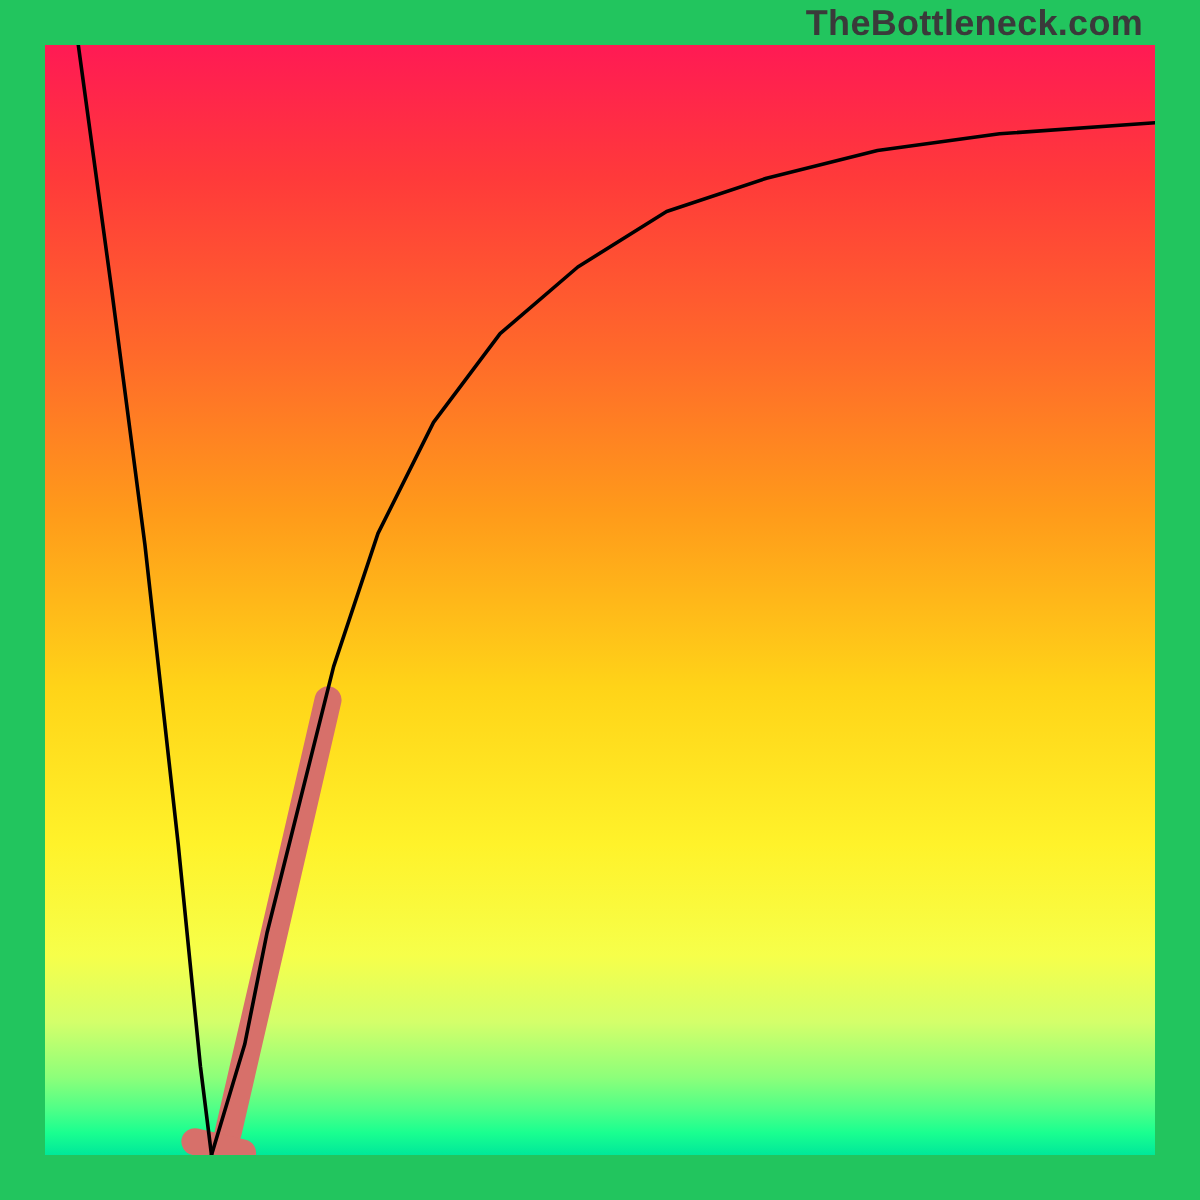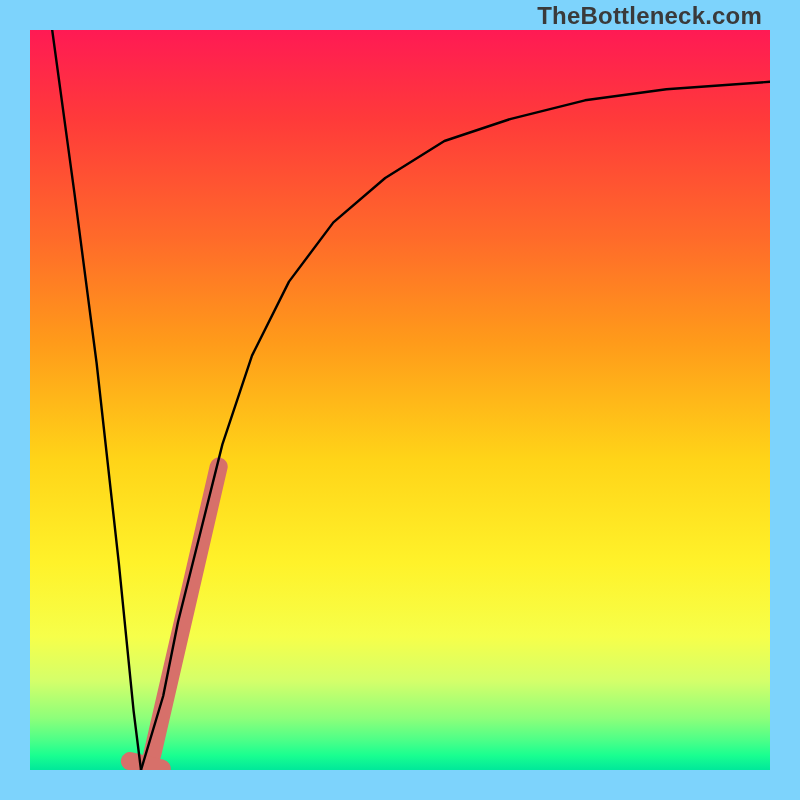--- a/index.html
+++ b/index.html
@@ -7,21 +7,21 @@
     padding: 0;
     width: 800px;
     height: 800px;
     overflow: hidden;
     background: #000;
     font-family: Arial, Helvetica, sans-serif;
   }
   .frame {
     position: absolute;
     inset: 0;
-    background: #7dd3fc;
+    background: #22c55e;
   }
   .plot {
     position: absolute;
     background: linear-gradient(to bottom,
       #ff1a54 0%,
       #ff3a3a 12%,
       #ff6a2a 28%,
       #ff9a1a 42%,
       #ffd418 58%,
       #fff22a 72%,

